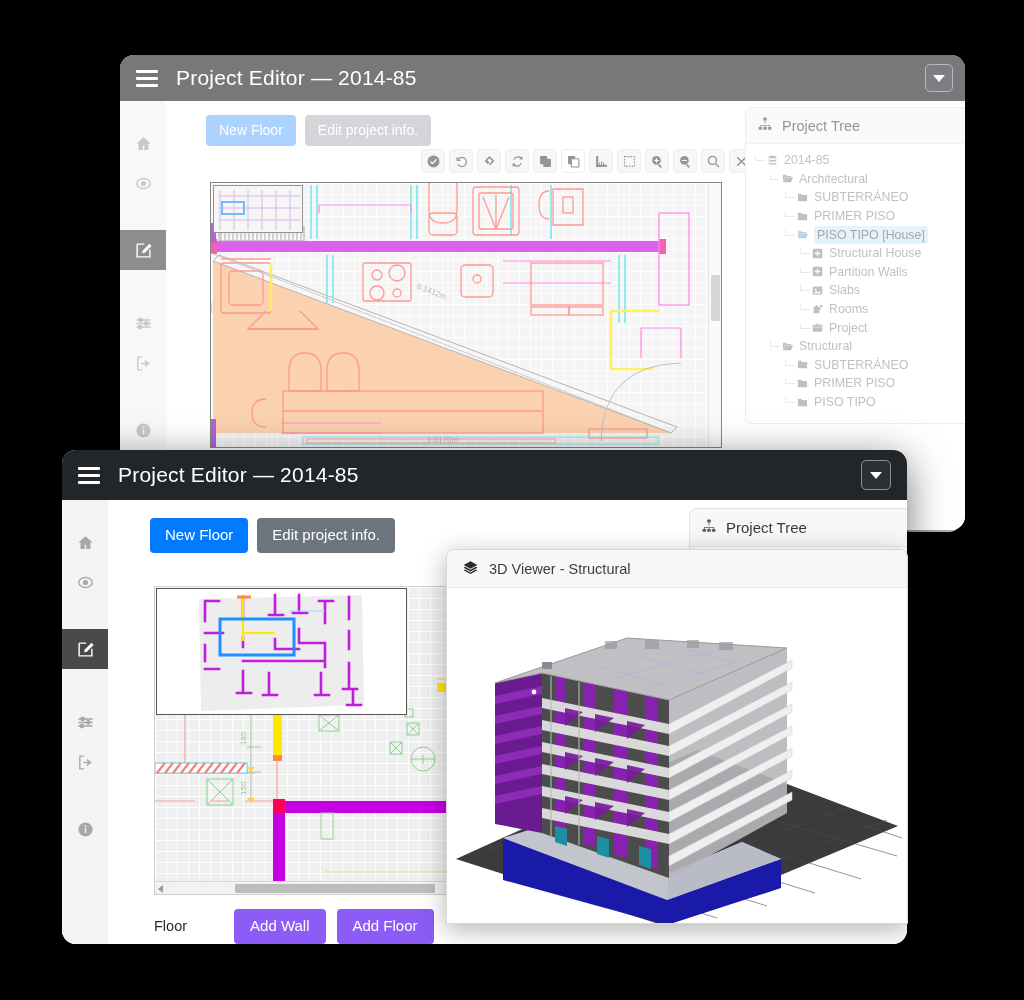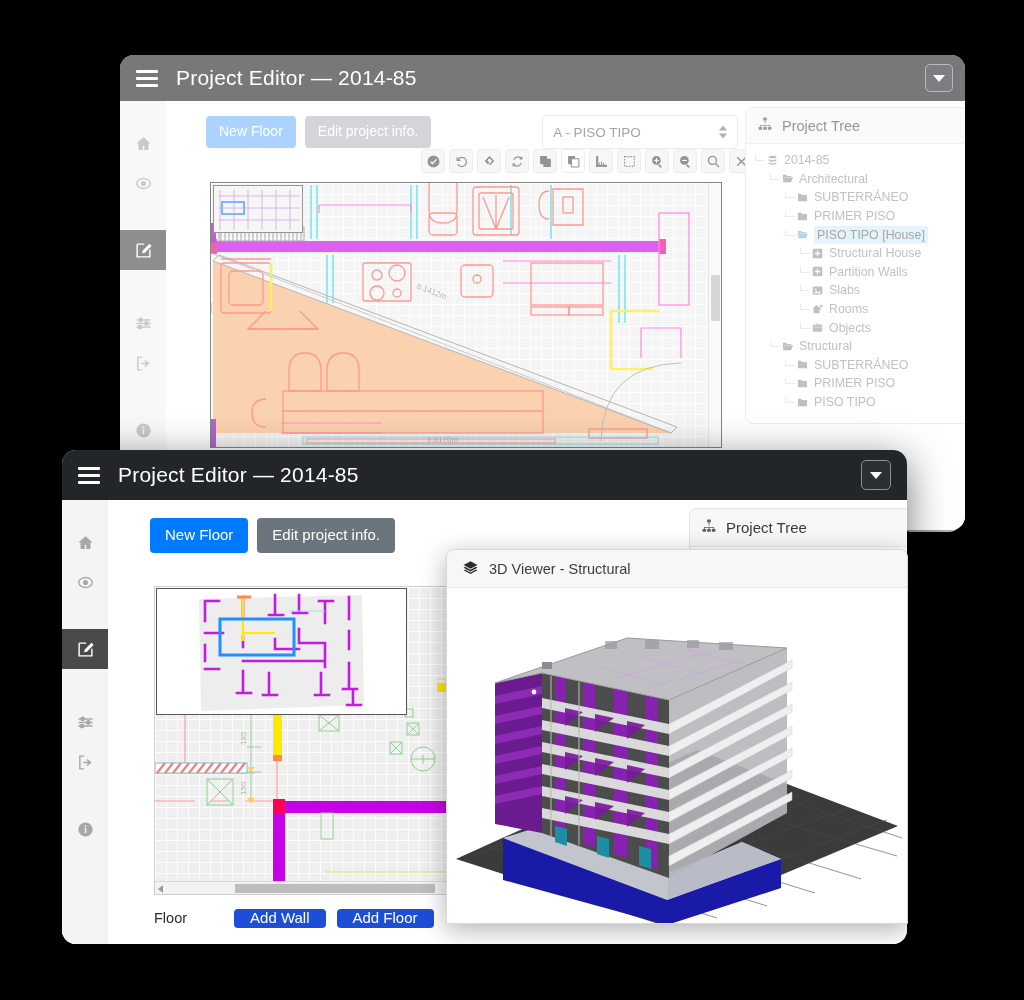--- a/index.html
+++ b/index.html
@@ -55,21 +55,21 @@
   .rail-sp2 { height:33px; }
 
   .content { flex:1; padding:14px 12px 0 14px; position:relative; overflow:hidden; }
 
   
   .ctl-row { display:flex; align-items:center; gap:9px; }
   .btn { border:none; border-radius:4px; font-size:14px; padding:8px 13px;
     cursor:pointer; font-family:inherit; line-height:1.1; white-space:nowrap; }
   .btn-primary { background:#007bff; color:#fff;margin-left:20px; }
   .btn-secondary { background:#6c757d; color:#fff; }
-  .btn-teal { background:#1d4ed8; color:#fff; font-size:15px; padding:1px 16px; }
+  .btn-teal { background:#8b5cf6; color:#fff; font-size:15px; padding:9px 16px; }
 
   .select {
     position:relative; width:196px; height:34px; border:1px solid #ced4da; border-radius:5px;
     background:#fff; display:flex; align-items:center; padding:0 10px;
     font-size:13.5px; color:#333; cursor:pointer;
   }
   .select .arrows { position:absolute; right:10px; top:50%; transform:translateY(-50%);
     display:flex; flex-direction:column; gap:3px; }
   .select .arrows i { width:0;height:0;border-left:4px solid transparent;
     border-right:4px solid transparent; display:block; }
@@ -235,27 +235,20 @@
               </svg>
             </span>
           </div>
         </div>
 
       <div class="content">
 
         <div class="ctl-row" style="margin-left:6px;">
           <button class="btn btn-primary" style="background:#7ab7ff;">New Floor</button>
           <button class="btn btn-secondary" style="background:#b9bcc0;">Edit project info.</button>
-          <div class="select" style="margin-left:102px;opacity:.72;">
-            <span>A - PISO TIPO</span>
-            <span class="arrows">
-                <i class="up"></i>
-                <i class="dn"></i>
-              </span>
-          </div>
         </div>
 
         <div class="plan-toolbar" id="backToolbar" style="left:255px;top:48px;opacity:.8;">
             <div class="tb-btn">
               <span style="display: flex;">
                 <svg viewBox="0 0 24 24" fill="currentColor">
                   <circle cx="12" cy="12" r="11"></circle>
                   <path d="M6.5 12.2 10 15.8 17.5 8" stroke="#fff" stroke-width="2.4" fill="none"></path>
                 </svg>
               </span>
@@ -567,21 +560,21 @@
               </div>
               <div class="tnode" style="padding-left: 45px;">
                 <span class="tguide" style="font-size: 9px;">└─</span>
                 <span class="ticon">
                   <svg viewBox="0 0 24 24" fill="currentColor">
                     <rect x="1.5" y="6" width="21" height="15" rx="2"></rect>
                     <path d="M8.5 6V3.6h7V6h-2.2V5.2h-2.6V6z"></path>
                     <rect x="1.5" y="10" width="21" height="2" fill="#fff" opacity=".55"></rect>
                   </svg>
                 </span>
-                <span class="tlabel">Objects</span>
+                <span class="tlabel">Project</span>
               </div>
               <div class="tnode" style="padding-left: 15px;">
                 <span class="tguide" style="font-size: 9px;">└─</span>
                 <span class="ticon">
                   <svg viewBox="0 0 24 24" fill="currentColor">
                     <path d="M2 4h7l2 2.6h9V9H6L2 19z"></path>
                     <path d="M6 10h18l-4 10H2z"></path>
                   </svg>
                 </span>
                 <span class="tlabel">Structural</span>

